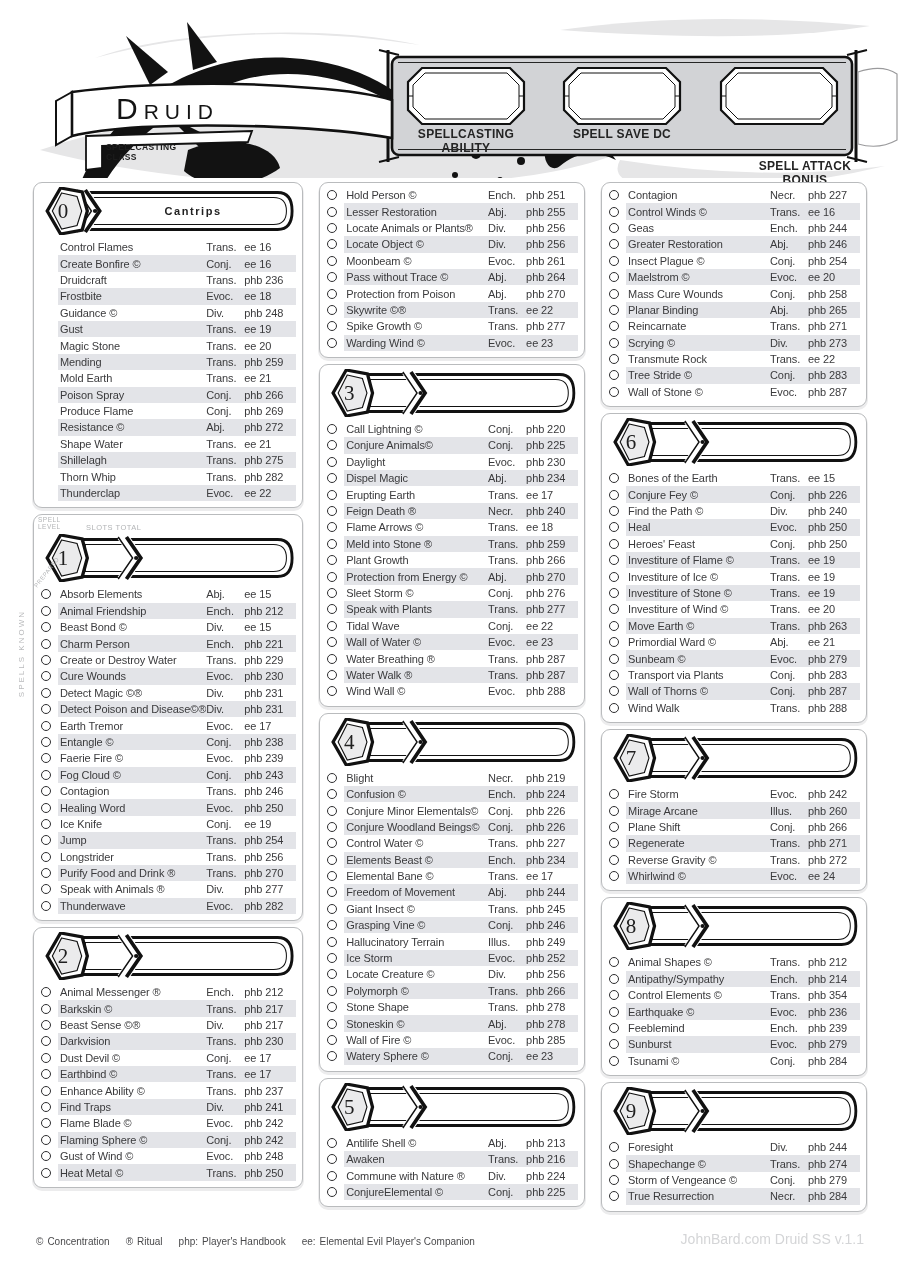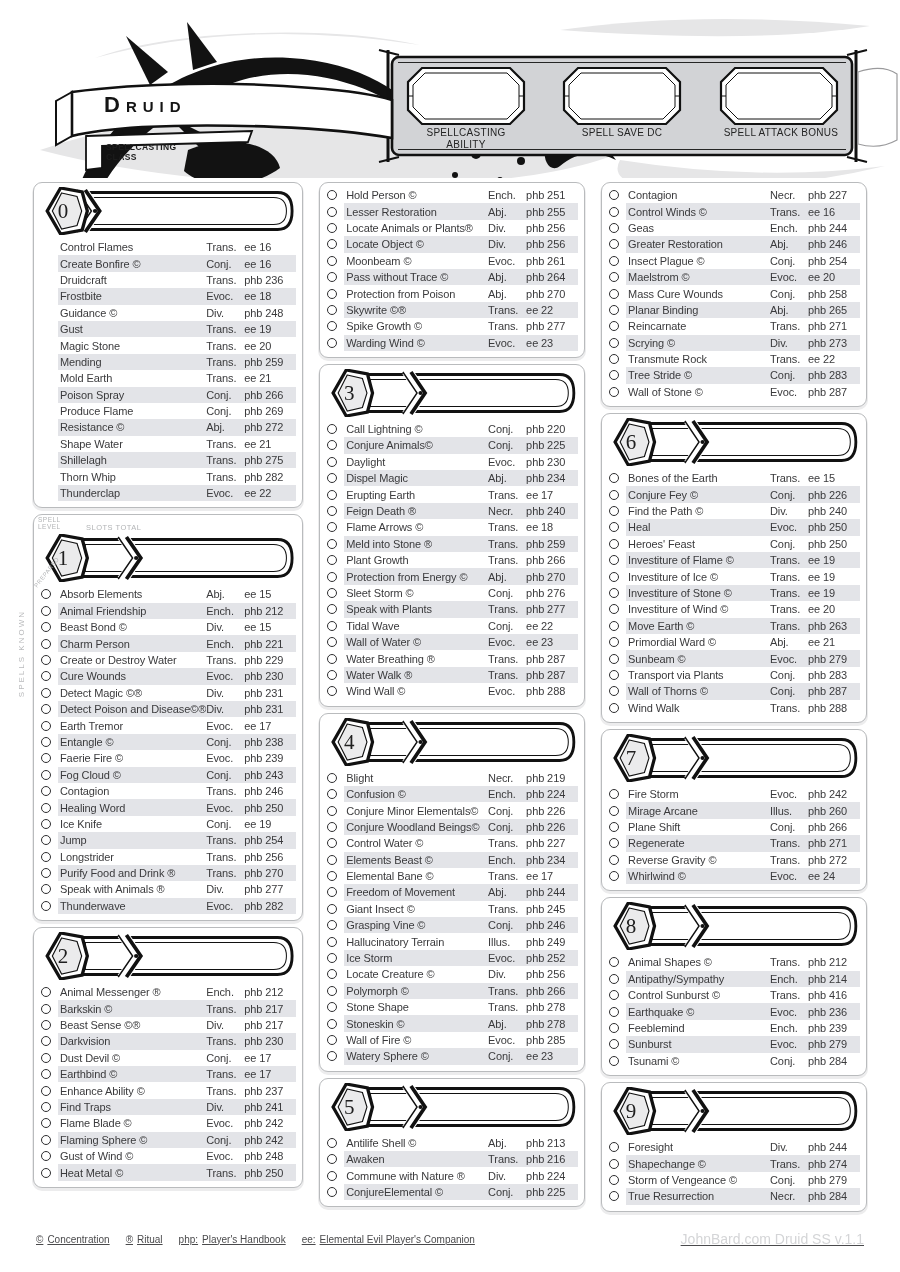--- a/index.html
+++ b/index.html
@@ -1,26 +1,26 @@
 <!DOCTYPE html>
 <html><head>
 <meta charset="utf-8">
 <style>
   html,body{margin:0;padding:0;background:#fff;}
   .page{position:relative;width:900px;height:1272px;background:#fff;overflow:hidden;
         font-family:"Liberation Sans",sans-serif;color:#3a3a3c;}
   
   .header{position:absolute;left:0;top:0;width:900px;height:178px;}
   .header svg{position:absolute;left:0;top:0;}
-  .druid-title{position:absolute;left:104px;top:92px;font-size:22px;font-variant:small-caps;
-               letter-spacing:6px;color:#141414;font-weight:700;}
+  .druid-title{position:absolute;left:116px;top:92px;font-size:30px;font-variant:small-caps;
+               letter-spacing:6px;color:#141414;font-weight:400;}
   .class-label{position:absolute;left:106px;top:143px;width:78px;font-size:8.5px;line-height:1.15;
                letter-spacing:.4px;color:#1c1c1c;text-transform:uppercase;font-weight:600;}
-  .stat-label{position:absolute;top:127px;width:120px;text-align:center;font-size:10px;line-height:1.2;
-              letter-spacing:.3px;color:#242424;text-transform:uppercase;font-weight:400;}
+  .stat-label{position:absolute;top:127px;width:120px;text-align:center;font-size:12px;line-height:1.2;
+              letter-spacing:.3px;color:#242424;text-transform:uppercase;font-weight:700;}
   
   .sheet{position:absolute;left:33px;top:182px;width:834px;height:1045px;display:flex;gap:16px;}
   .column{flex:1;display:flex;flex-direction:column;gap:6px;position:relative;}
   .card{position:relative;background:#fff;border:1.3px solid #b9bbbd;border-radius:9px;
         padding:4px 6px 6px 6px;box-shadow:0 2px 0 1px #ececed;}
   .card-head{position:relative;}
   .slot-labels{position:relative;height:15px;}
   .lbl{position:absolute;color:#b2b4b6;text-transform:uppercase;letter-spacing:.5px;}
   .lbl-spell-level{left:-2px;top:-3px;width:26px;font-size:6.5px;line-height:1.1;}
   .lbl-slots-total{left:46px;top:4px;font-size:7.5px;}
@@ -40,22 +40,22 @@
   .spell-row{display:flex;align-items:center;height:16.4px;font-size:11px;letter-spacing:-.1px;}
   .prep-circle{flex:none;width:10px;height:10px;border:1.6px solid #2e2e30;border-radius:50%;
                background:#fff;margin:0 7px 0 1px;box-sizing:border-box;}
   .no-circle .prep-circle{visibility:hidden;}
   .row-body{flex:1;display:flex;align-items:center;height:100%;padding-left:2px;}
   .striped .row-body{background:#e3e4e8;}
   .spell-name{flex:1;white-space:nowrap;overflow:hidden;}
   .spell-school{flex:none;width:38px;white-space:nowrap;}
   .spell-source{flex:none;width:52px;white-space:nowrap;}
   
-  .footer{position:absolute;left:36px;right:36px;top:1231px;display:flex;align-items:center;
-          font-size:10px;color:#4a4a4c;text-decoration:underline;}
+  .footer{position:absolute;left:36px;right:36px;top:1231px;display:flex;align-items:flex-end;
+          font-size:10px;color:#4a4a4c;}
   .legend-item{margin-right:16px;white-space:nowrap;}
   .legend-sym{margin-right:4px;}
   .credit{margin-left:auto;font-size:14px;color:#d4d5d7;}
 </style>
 </head>
 <body>
 
 <div class="page">
 
   <div class="header">
@@ -116,21 +116,21 @@
       <g>
         <path d="M72,92 L56,101 L56,145 L72,136 Z" fill="#fff" stroke="#111" stroke-width="2"></path>
         <path d="M72,92 C140,83 235,81 312,88 C352,91 376,95 392,100 L392,138 C330,127 222,123 142,127 C112,129 88,132 72,136 Z" fill="#fff" stroke="#111" stroke-width="2.6"></path>
         <path d="M86,136 L252,131 L248,142 L102,146 L102,168 L86,170 Z" fill="#fff" stroke="#111" stroke-width="1.8"></path>
       </g>
     </svg>
     <div class="druid-title">Druid</div>
     <div class="class-label">Spellcasting Class</div>
     <div class="stat-label" style="left:406px;">Spellcasting Ability</div>
     <div class="stat-label" style="left:562px;">Spell Save DC</div>
-    <div class="stat-label" style="left:721px;">Spell Attack Bonus</div>
+    <div class="stat-label" style="left:745px;margin-top:32px;">Spell Attack Bonus</div>
   </div>
 
   <div class="spells-known">Spells Known</div>
 
   <div class="sheet">
     <div class="column">
         <section class="card">
       <div class="card-head">
             <div class="banner">
       <svg viewBox="0 0 249 48" preserveAspectRatio="none">
@@ -143,20 +143,21 @@
           <path d="M76,3 L90,24 L76,45" stroke="#111" stroke-width="1.4" fill="none"></path>
           <path d="M84,3 L98,24 L84,45" stroke="#111" stroke-width="3.6" fill="none"></path>
           <circle cx="93.5" cy="24" r="2.1" fill="#111"></circle>
         </g>
         <g>
           <path d="M20,1 L41,5 L46,24 L41,43 L20,47 L7,24 Z" fill="#fff" stroke="#111" stroke-width="3.2"></path>
           <path d="M21,6 L36,9.5 L40.5,24 L36,38.5 L21,42 L12,24 Z" fill="#ebebec" stroke="#111" stroke-width="1.1"></path>
         </g>
       </svg>
       <span class="badge-num">0</span>
+      <span class="banner-title">Cantrips</span>
     </div>
           </div>
       <div class="rows">
             <div class="spell-row no-circle">
       <span class="prep-circle"></span>
       <span class="row-body">
         <span class="spell-name">Control Flames</span>
         <span class="spell-school">Trans.</span>
         <span class="spell-source">ee 16</span>
       </span>
@@ -1441,23 +1442,23 @@
       <span class="prep-circle"></span>
       <span class="row-body">
         <span class="spell-name">Antipathy/Sympathy</span>
         <span class="spell-school">Ench.</span>
         <span class="spell-source">phb 214</span>
       </span>
     </div>
             <div class="spell-row">
       <span class="prep-circle"></span>
       <span class="row-body">
-        <span class="spell-name">Control Sunburst ©</span>
-        <span class="spell-school">Trans.</span>
-        <span class="spell-source">phb 416</span>
+        <span class="spell-name">Control Elements ©</span>
+        <span class="spell-school">Trans.</span>
+        <span class="spell-source">phb 354</span>
       </span>
     </div>
             <div class="spell-row striped">
       <span class="prep-circle"></span>
       <span class="row-body">
         <span class="spell-name">Earthquake ©</span>
         <span class="spell-school">Evoc.</span>
         <span class="spell-source">phb 236</span>
       </span>
     </div>

